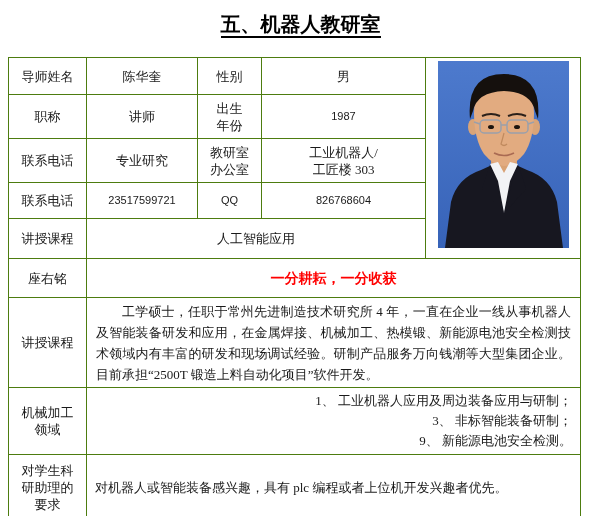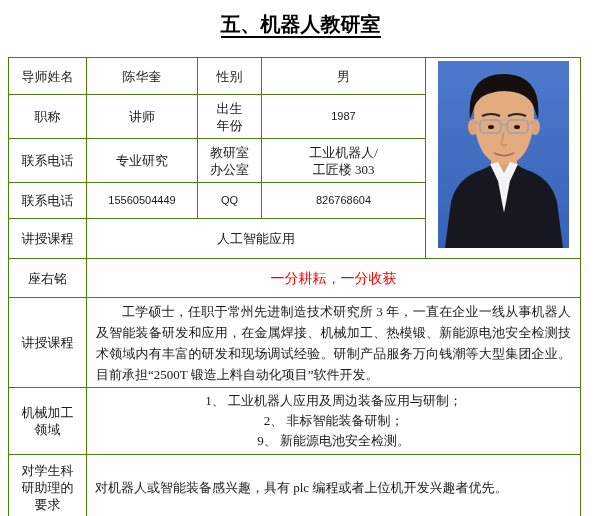--- a/index.html
+++ b/index.html
@@ -19,25 +19,25 @@
     border-collapse:collapse;table-layout:fixed;
   }
   td{
     border:1px solid #4d7c0f;text-align:center;vertical-align:middle;
     font-size:13px;padding:1px 4px;line-height:17px;
   }
   .multiline{white-space:pre-line;}
   .num{font-family:"Liberation Sans","DejaVu Sans",sans-serif;font-size:11px;}
   .photo-cell{padding:0;vertical-align:top;text-align:center;}
   .photo-cell svg{display:block;margin:3px auto 0 auto;}
-  td.motto{font-family:"Liberation Sans","DejaVu Sans",sans-serif;font-weight:normal;font-size:14px;}
+  td.motto{font-family:"Liberation Sans","DejaVu Sans",sans-serif;font-weight:bold;font-size:14px;}
   td.just{
     text-align:justify;text-indent:2em;padding:2px 9px;line-height:21px;
   }
-  td.leftlist{text-align:center;padding:3px 8px;line-height:20px;margin-top:20px;}
+  td.leftlist{text-align:right;padding:3px 8px;line-height:20px;margin-top:20px;}
   td.leftline{text-align:left;padding:2px 8px;}
   tr.r1 td{height:34px;}
   tr.r2 td{height:41px;}
   tr.r3 td{height:41px;}
   tr.r4 td{height:33px;}
   tr.r5 td{height:37px;}
   tr.r6 td{height:36px;}
   tr.r7 td{height:85px;}
   tr.r8 td{height:60px;}
   tr.r9 td{height:61px;}
@@ -103,42 +103,42 @@
   <tr class="r3">
     <td>联系电话</td>
     <td>专业研究</td>
     <td class="multiline">教研室
 办公室</td>
     <td class="multiline">工业机器人/
 工匠楼 303</td>
   </tr>
   <tr class="r4">
     <td>联系电话</td>
-    <td class="num">15560504449</td>
+    <td class="num">23517599721</td>
     <td class="num">QQ</td>
     <td class="num">826768604</td>
   </tr>
   <tr class="r5">
     <td>讲授课程</td>
     <td colspan="3">人工智能应用</td>
   </tr>
   <tr class="r6">
     <td>座右铭</td>
     <td colspan="4" class="motto" style="color:#ff0000">一分耕耘，一分收获</td>
   </tr>
   <tr class="r7">
     <td>讲授课程</td>
-    <td colspan="4" class="just">工学硕士，任职于常州先进制造技术研究所 3 年，一直在企业一线从事机器人及智能装备研发和应用，在金属焊接、机械加工、热模锻、新能源电池安全检测技术领域内有丰富的研发和现场调试经验。研制产品服务万向钱潮等大型集团企业。目前承担“2500T 锻造上料自动化项目”软件开发。</td>
+    <td colspan="4" class="just">工学硕士，任职于常州先进制造技术研究所 4 年，一直在企业一线从事机器人及智能装备研发和应用，在金属焊接、机械加工、热模锻、新能源电池安全检测技术领域内有丰富的研发和现场调试经验。研制产品服务万向钱潮等大型集团企业。目前承担“2500T 锻造上料自动化项目”软件开发。</td>
   </tr>
   <tr class="r8">
     <td class="multiline">机械加工
 领域</td>
     <td colspan="4" class="leftlist">
       <div>1、 工业机器人应用及周边装备应用与研制；</div>
-      <div>2、 非标智能装备研制；</div>
+      <div>3、 非标智能装备研制；</div>
       <div>9、 新能源电池安全检测。</div>
     </td>
   </tr>
   <tr class="r9">
     <td class="multiline">对学生科
 研助理的
 要求</td>
     <td colspan="4" class="leftline">对机器人或智能装备感兴趣，具有 plc 编程或者上位机开发兴趣者优先。</td>
   </tr>
 </tbody>

